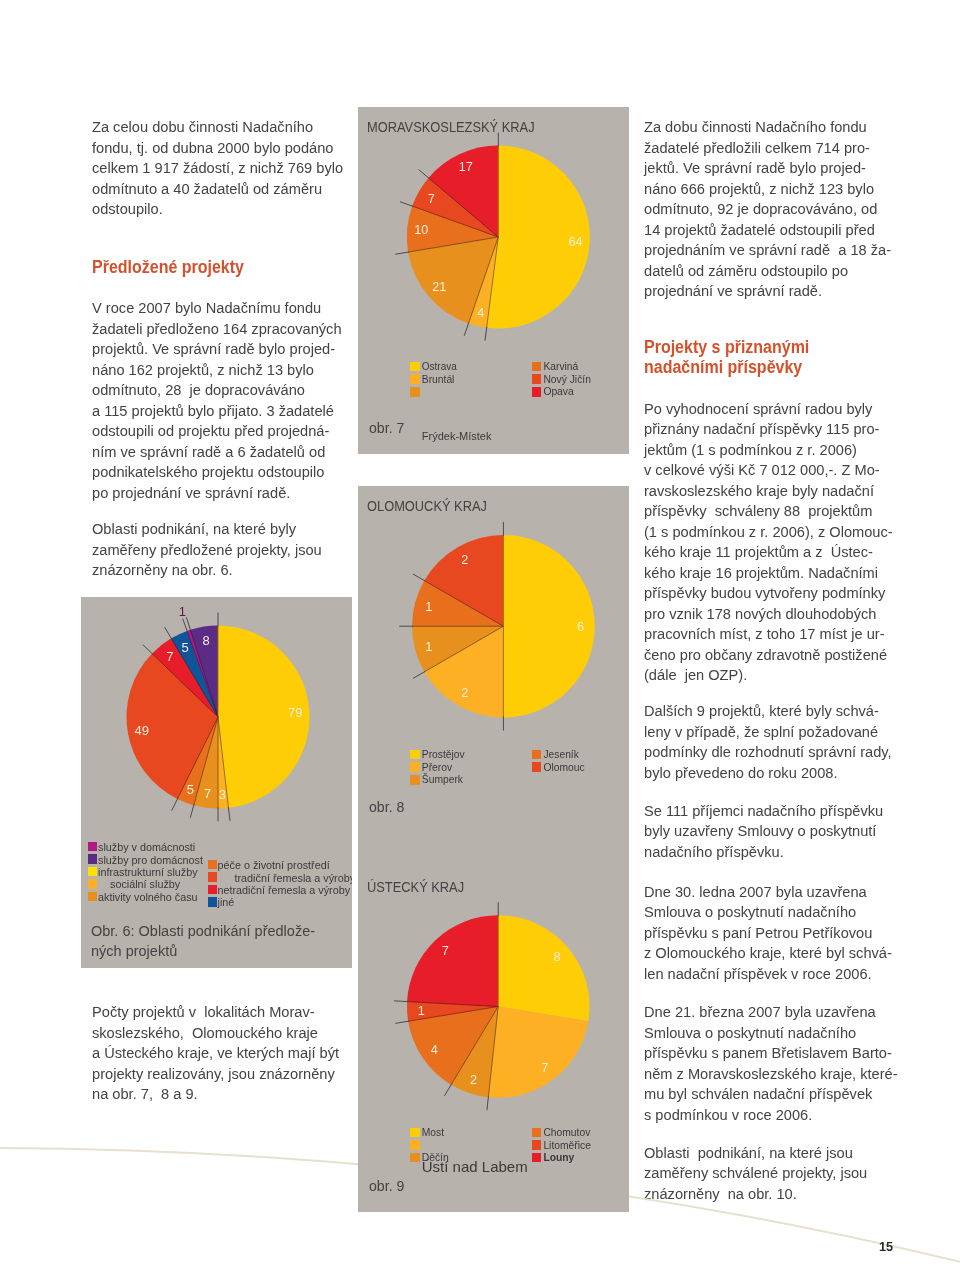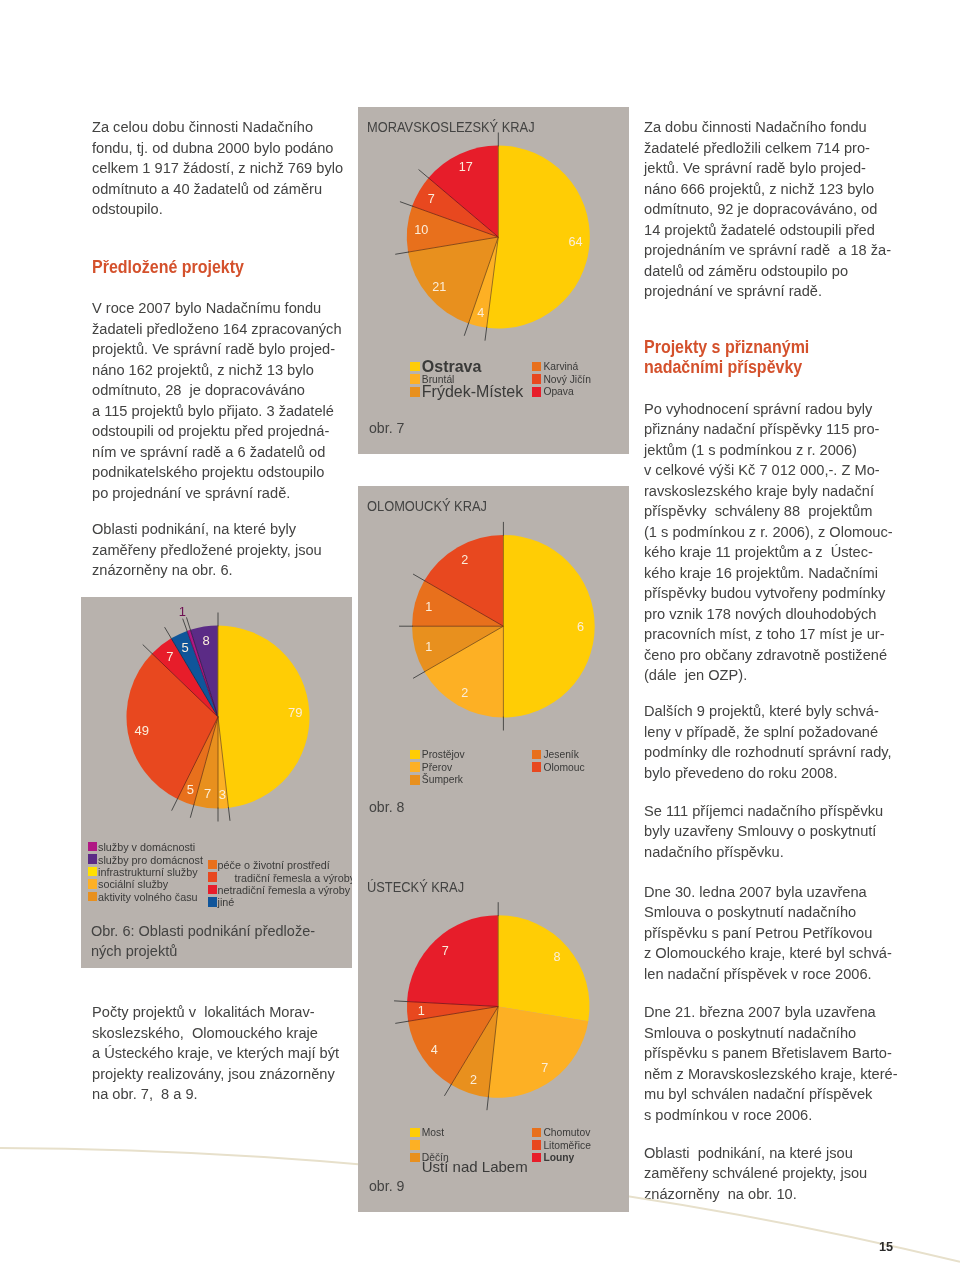--- a/index.html
+++ b/index.html
@@ -156,21 +156,21 @@
           <div class="lg-item" style="height: 12.4px;">
             <span class="sw" style="background: rgb(91, 43, 134); width: 9.3px; height: 9.3px; margin-right: 0.5px; margin-top: 0.9px;"></span>
             <span class="lg-label" style="font-size: 10.8px; line-height: 12.4px;">služby pro domácnost</span>
           </div>
           <div class="lg-item" style="height: 12.4px;">
             <span class="sw" style="background: rgb(255, 224, 0); width: 9.3px; height: 9.3px; margin-right: 0.5px; margin-top: 0.9px;"></span>
             <span class="lg-label" style="font-size: 10.8px; line-height: 12.4px;">infrastrukturní služby</span>
           </div>
           <div class="lg-item" style="height: 12.4px;">
             <span class="sw" style="background: rgb(253, 176, 36); width: 9.3px; height: 9.3px; margin-right: 0.5px; margin-top: 0.9px;"></span>
-            <span class="lg-label" style="font-size: 10.8px; line-height: 12.4px;">sociální služby</span>
+            <span class="lg-label" style="font-size: 10.8px; line-height: 12.4px; padding-left: 12px;">sociální služby</span>
           </div>
           <div class="lg-item" style="height: 12.4px;">
             <span class="sw" style="background: rgb(232, 144, 30); width: 9.3px; height: 9.3px; margin-right: 0.5px; margin-top: 0.9px;"></span>
             <span class="lg-label" style="font-size: 10.8px; line-height: 12.4px;">aktivity volného času</span>
           </div>
         </div>
         <div class="lgcol" style="left: 126.7px; top: 0px; margin-top: 18px;">
           <div class="lg-item" style="height: 12.4px;">
             <span class="sw" style="background: rgb(232, 112, 28); width: 9.3px; height: 9.3px; margin-right: 0.5px; margin-top: 0.9px;"></span>
             <span class="lg-label" style="font-size: 10.8px; line-height: 12.4px;">péče o životní prostředí</span>
@@ -228,29 +228,29 @@
         <text x="125.1975389674072" y="48.11062833436291" text-anchor="middle" fill="#fbeedb" font-size="13.3" font-family="&quot;Liberation Sans&quot;,sans-serif" textLength="7.248500000000001" lengthAdjust="spacingAndGlyphs">8</text>
       </svg>
     </div>
   <div class="graybox" id="boxobr7" style="left: 358px; top: 107px; width: 271px; height: 347px;">
       <div class="ct" style="left: 8.8px; top: 10.6px;">MORAVSKOSLEZSKÝ KRAJ</div>
       <div class="cap" style="left: 10.7px; top: 314.2px;">obr. 7</div>
       <div class="legend" style="left: 0px; top: 254.3px; width: 271px;">
         <div class="lgcol" style="left: 52px; top: 0px;">
           <div class="lg-item" style="height: 12.55px;">
             <span class="sw" style="background: rgb(255, 205, 5);"></span>
-            <span class="lg-label" style="font-size: 16px; line-height: 12.55px; font-weight: bold;">Ostrava</span>
+            <span class="lg-label" style="font-size: 10px; line-height: 12.55px;">Ostrava</span>
           </div>
           <div class="lg-item" style="height: 12.55px;">
             <span class="sw" style="background: rgb(253, 176, 36);"></span>
             <span class="lg-label" style="font-size: 10.3px; line-height: 12.55px;">Bruntál</span>
           </div>
           <div class="lg-item" style="height: 12.55px;">
             <span class="sw" style="background: rgb(232, 144, 30);"></span>
-            <span class="lg-label" style="font-size: 16px; line-height: 12.55px;">Frýdek-Místek</span>
+            <span class="lg-label" style="font-size: 11px; line-height: 12.55px; margin-top: 44px;">Frýdek-Místek</span>
           </div>
         </div>
         <div class="lgcol" style="left: 173.6px; top: 0px;">
           <div class="lg-item" style="height: 12.55px;">
             <span class="sw" style="background: rgb(232, 112, 28);"></span>
             <span class="lg-label" style="font-size: 10.3px; line-height: 12.55px;">Karviná</span>
           </div>
           <div class="lg-item" style="height: 12.55px;">
             <span class="sw" style="background: rgb(232, 72, 31);"></span>
             <span class="lg-label" style="font-size: 10.3px; line-height: 12.55px;">Nový Jičín</span>

